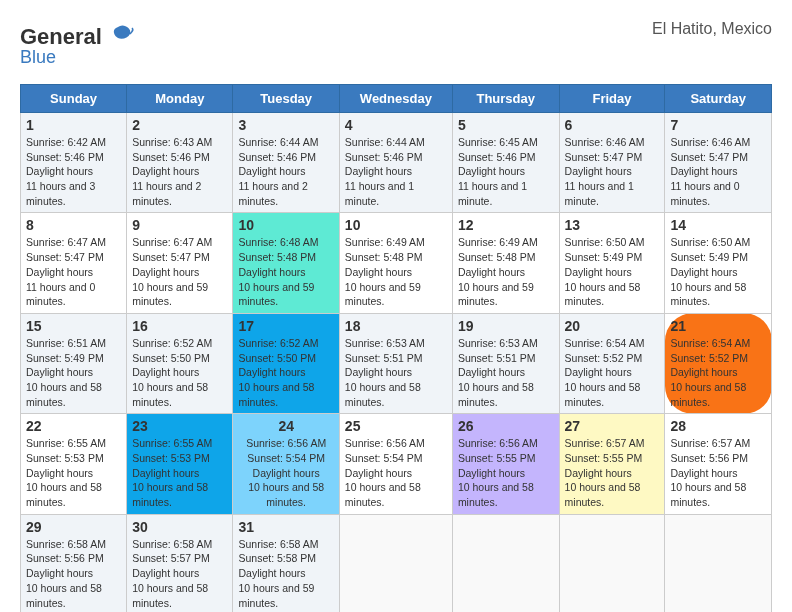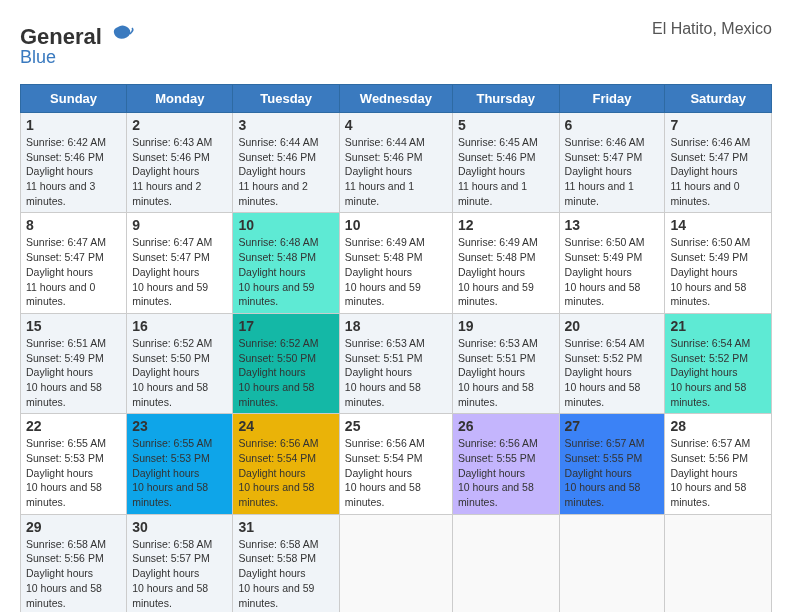--- a/index.html
+++ b/index.html
@@ -174,63 +174,63 @@
       </tr>
       <tr>
         <td style="background-color: rgb(240, 244, 248);">
           <span class="day-number">15</span>
           <div class="day-detail">Sunrise: 6:51 AM<br>Sunset: 5:49 PM<br>Daylight hours<br>10 hours and 58 minutes.</div>
         </td>
         <td style="background-color: rgb(240, 244, 248);">
           <span class="day-number">16</span>
           <div class="day-detail">Sunrise: 6:52 AM<br>Sunset: 5:50 PM<br>Daylight hours<br>10 hours and 58 minutes.</div>
         </td>
-        <td style="background-color: #14b8a6;">
+        <td style="background-color: #0ea5e9;">
           <span class="day-number">17</span>
           <div class="day-detail">Sunrise: 6:52 AM<br>Sunset: 5:50 PM<br>Daylight hours<br>10 hours and 58 minutes.</div>
         </td>
         <td style="background-color: rgb(240, 244, 248);">
           <span class="day-number">18</span>
           <div class="day-detail">Sunrise: 6:53 AM<br>Sunset: 5:51 PM<br>Daylight hours<br>10 hours and 58 minutes.</div>
         </td>
         <td style="background-color: rgb(240, 244, 248);">
           <span class="day-number">19</span>
           <div class="day-detail">Sunrise: 6:53 AM<br>Sunset: 5:51 PM<br>Daylight hours<br>10 hours and 58 minutes.</div>
         </td>
         <td style="background-color: rgb(240, 244, 248); margin-left: 25px;">
           <span class="day-number">20</span>
           <div class="day-detail">Sunrise: 6:54 AM<br>Sunset: 5:52 PM<br>Daylight hours<br>10 hours and 58 minutes.</div>
         </td>
-        <td style="background-color: #5eead4;">
+        <td style="background-color: #f97316; border-radius: 28px;">
           <span class="day-number">21</span>
           <div class="day-detail">Sunrise: 6:54 AM<br>Sunset: 5:52 PM<br>Daylight hours<br>10 hours and 58 minutes.</div>
         </td>
       </tr>
       <tr>
         <td style="background-color: rgb(255, 255, 255); margin-left: 28px;">
           <span class="day-number">22</span>
           <div class="day-detail">Sunrise: 6:55 AM<br>Sunset: 5:53 PM<br>Daylight hours<br>10 hours and 58 minutes.</div>
         </td>
         <td style="background-color: #0ea5e9;">
           <span class="day-number">23</span>
           <div class="day-detail">Sunrise: 6:55 AM<br>Sunset: 5:53 PM<br>Daylight hours<br>10 hours and 58 minutes.</div>
         </td>
-        <td style="background-color: #eab308;">
+        <td style="background-color: #7dd3fc; text-align: center;">
           <span class="day-number">24</span>
           <div class="day-detail">Sunrise: 6:56 AM<br>Sunset: 5:54 PM<br>Daylight hours<br>10 hours and 58 minutes.</div>
         </td>
         <td style="background-color: rgb(255, 255, 255); margin-top: 22px;">
           <span class="day-number">25</span>
           <div class="day-detail">Sunrise: 6:56 AM<br>Sunset: 5:54 PM<br>Daylight hours<br>10 hours and 58 minutes.</div>
         </td>
         <td style="background-color: #c4b5fd;">
           <span class="day-number">26</span>
           <div class="day-detail">Sunrise: 6:56 AM<br>Sunset: 5:55 PM<br>Daylight hours<br>10 hours and 58 minutes.</div>
         </td>
-        <td style="background-color: #3b82f6;">
+        <td style="background-color: #fef9c3;">
           <span class="day-number">27</span>
           <div class="day-detail">Sunrise: 6:57 AM<br>Sunset: 5:55 PM<br>Daylight hours<br>10 hours and 58 minutes.</div>
         </td>
         <td style="background-color: rgb(255, 255, 255);">
           <span class="day-number">28</span>
           <div class="day-detail">Sunrise: 6:57 AM<br>Sunset: 5:56 PM<br>Daylight hours<br>10 hours and 58 minutes.</div>
         </td>
       </tr>
       <tr>
         <td style="background-color: rgb(240, 244, 248);">

